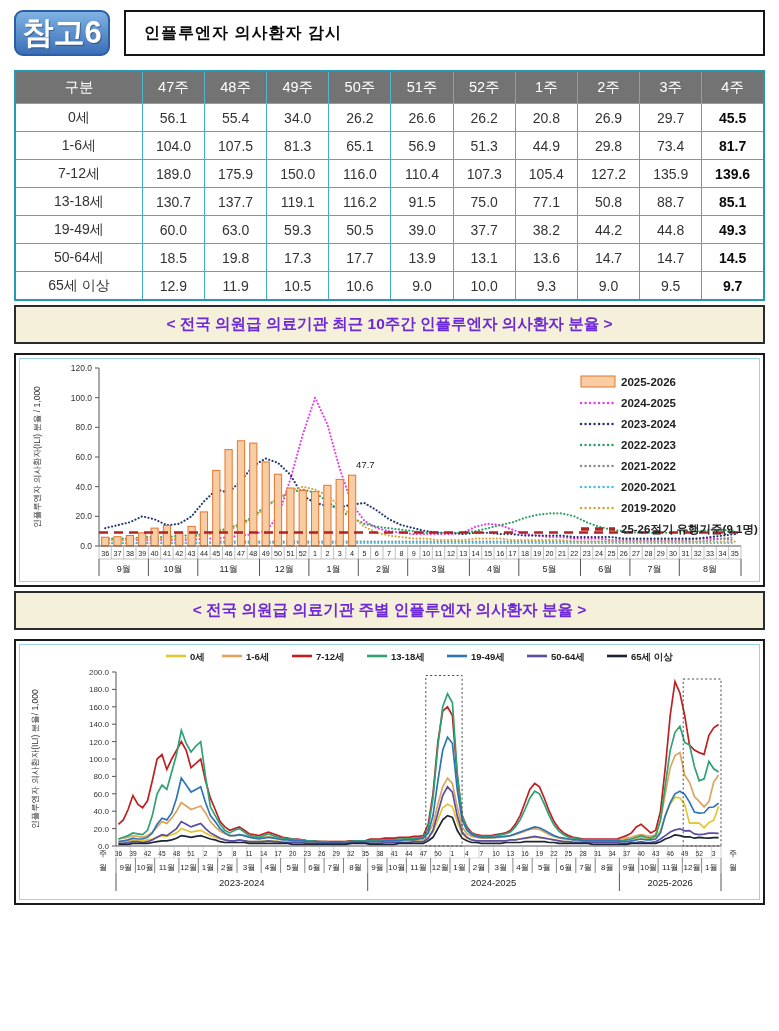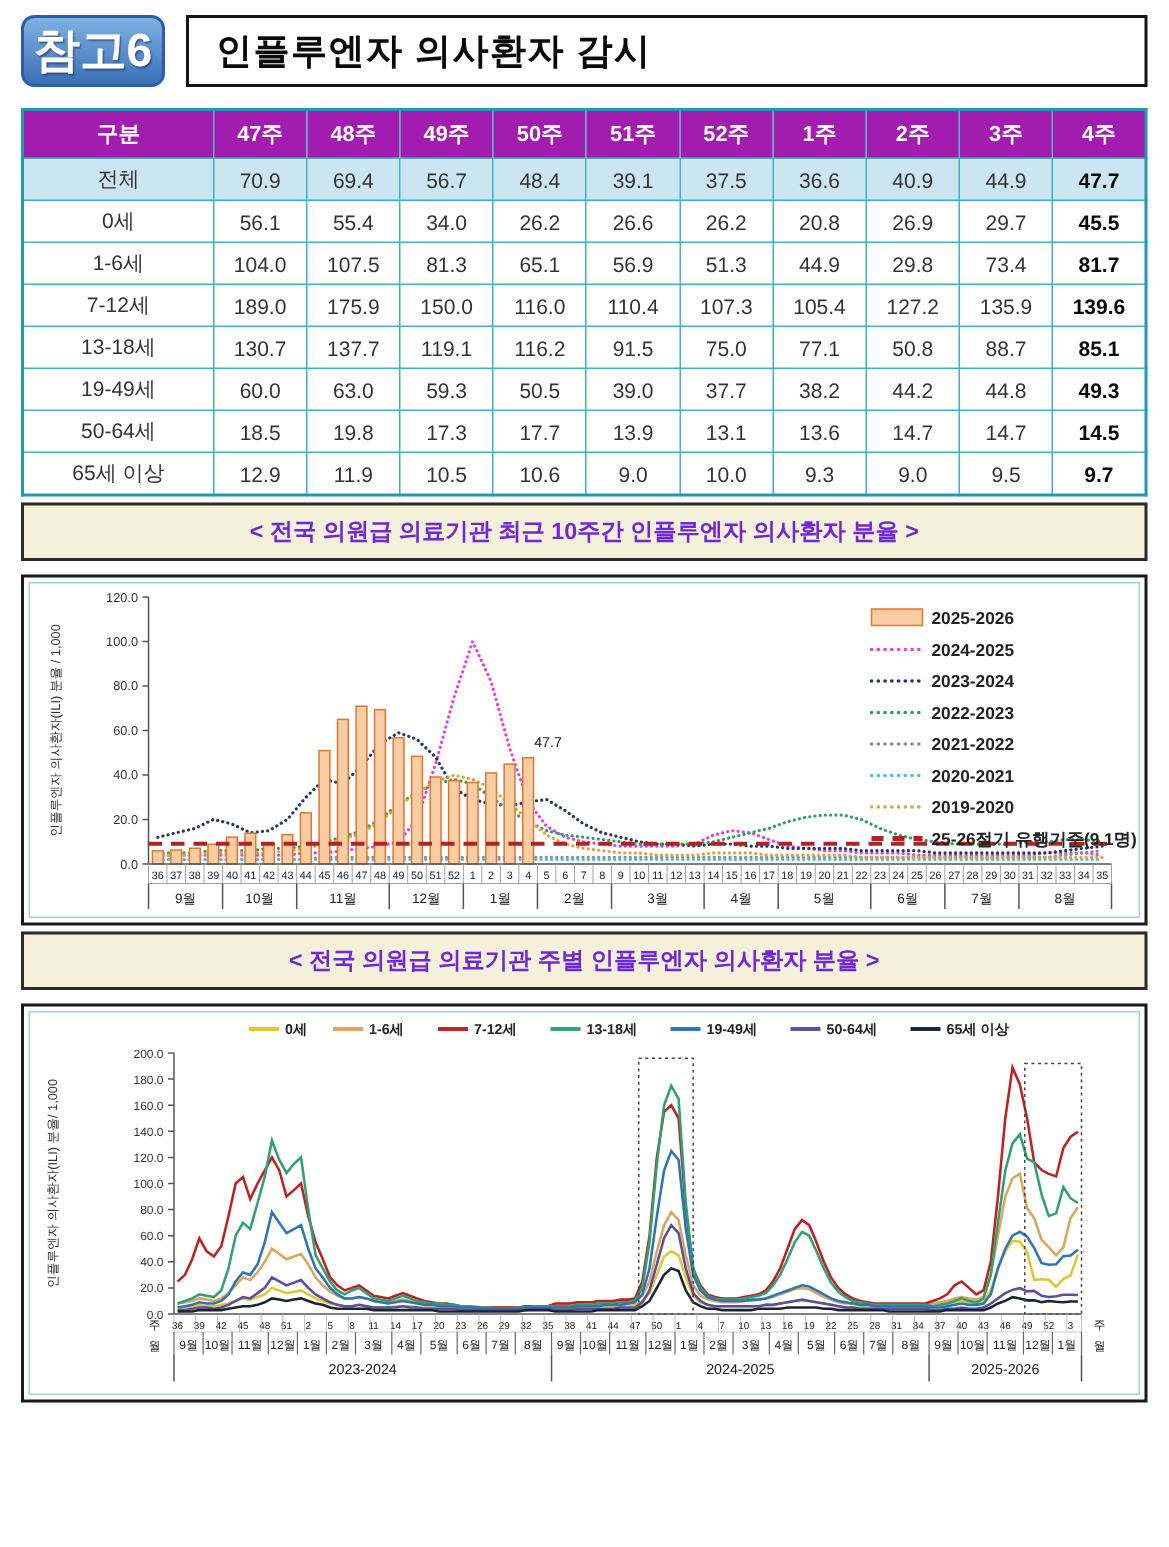--- a/index.html
+++ b/index.html
@@ -3,24 +3,24 @@
 <meta charset="utf-8">
 <style>
   html,body{margin:0;padding:0;background:#fff;font-family:"Liberation Sans",sans-serif;}
   .page{width:779px;height:1031px;box-sizing:border-box;padding:10px 14px;background:#fff;}
   
   .hdr{display:flex;align-items:stretch;gap:14px;margin-bottom:14px;}
   .badge{flex:0 0 92px;background:linear-gradient(#7fb2e2,#3a6fb8);border:2px solid #2b5ea6;border-radius:9px;
          color:#fff;font-weight:bold;font-size:31px;display:flex;align-items:center;justify-content:center;
          text-shadow:1px 1px 1px rgba(0,0,0,.35);}
   .titlebox{flex:1;border:2px solid #141414;display:flex;align-items:center;padding:6px 18px;}
-  .titlebox .t{font-size:24px;font-weight:bold;color:#0a0a0a;letter-spacing:1px;}
+  .titlebox .t{font-size:16px;font-weight:bold;color:#0a0a0a;letter-spacing:1px;}
   
   table.ili{width:100%;border-collapse:collapse;border:2px solid #2398b5;}
-  table.ili th{background:#a21caf;color:#fff;font-weight:bold;font-size:14.5px;padding:6px 2px;border:1px solid #4fb6cc;}
+  table.ili th{background:#737373;color:#fff;font-weight:normal;font-size:14.5px;padding:6px 2px;border:1px solid #4fb6cc;}
   table.ili td{border:1px solid #3fb0c8;text-align:center;font-size:14px;color:#333;padding:4.5px 2px;background:#fff;}
   table.ili tr.hl td{background:#cbe6f0;}
   table.ili td:last-child{font-weight:bold;color:#0a0a0a;}
   table.ili td:first-child{font-size:14px;}
   
   .caption{background:#f4f0da;border:2px solid #2b2b2b;text-align:center;font-weight:bold;font-size:15.5px;
            color:#6d28d9;padding:7px 4px;margin:4px 0 9px 0;}
   
   .chart-box{border:2px solid #1a1a1a;padding:3px;background:#fff;}
   .chart-inner{border:1px solid #9ad2e6;padding:1px;}
@@ -48,33 +48,20 @@
           <th style="width:8.3%">50주</th>
           <th style="width:8.3%">51주</th>
           <th style="width:8.3%">52주</th>
           <th style="width:8.3%">1주</th>
           <th style="width:8.3%">2주</th>
           <th style="width:8.3%">3주</th>
           <th style="width:8.3%">4주</th>
         </tr>
       </thead>
       <tbody>
-        <tr class="hl">
-          <td>전체</td>
-          <td>70.9</td>
-          <td>69.4</td>
-          <td>56.7</td>
-          <td>48.4</td>
-          <td>39.1</td>
-          <td>37.5</td>
-          <td>36.6</td>
-          <td>40.9</td>
-          <td>44.9</td>
-          <td>47.7</td>
-        </tr>
         <tr class="">
           <td>0세</td>
           <td>56.1</td>
           <td>55.4</td>
           <td>34.0</td>
           <td>26.2</td>
           <td>26.6</td>
           <td>26.2</td>
           <td>20.8</td>
           <td>26.9</td>

